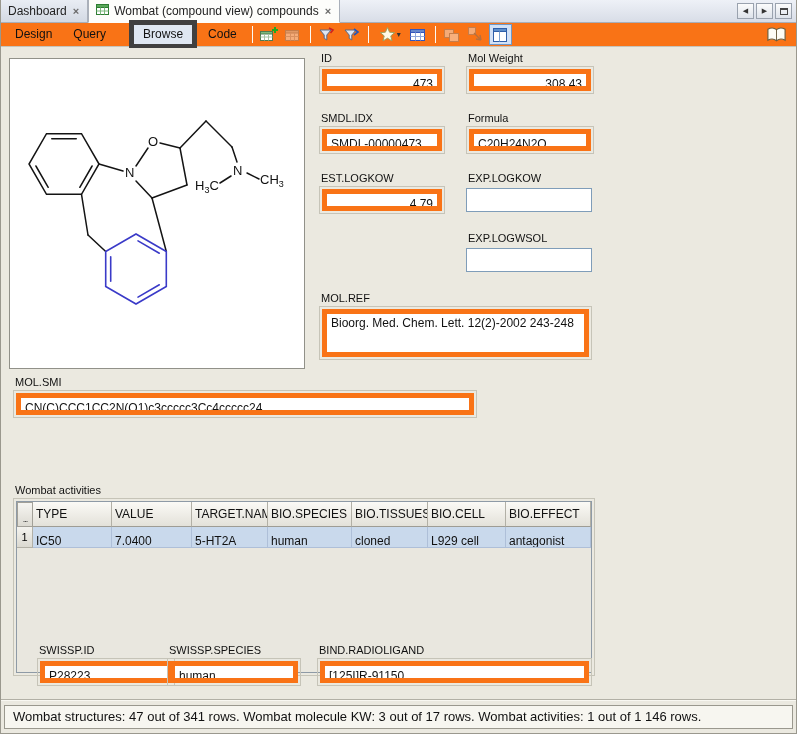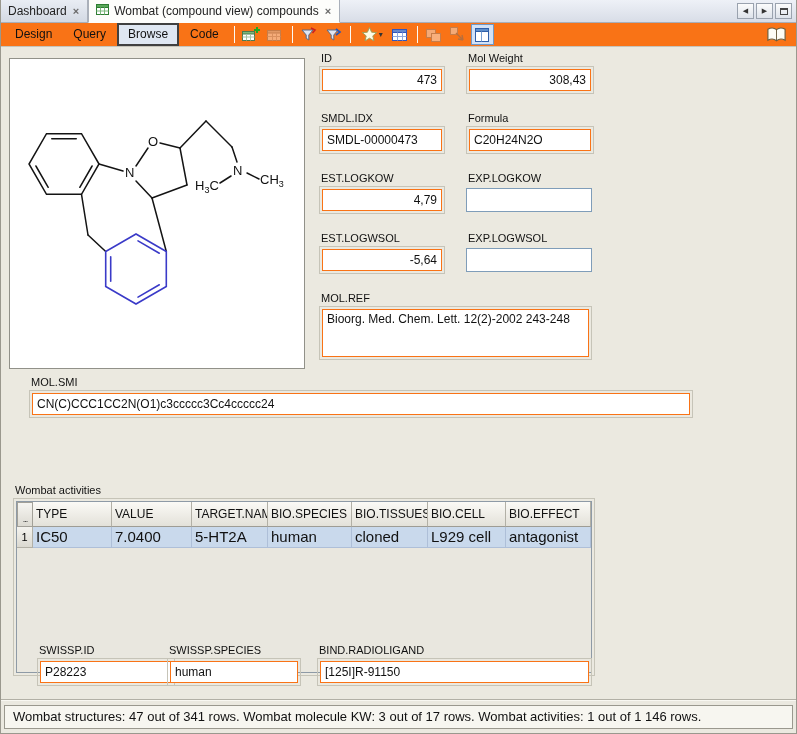--- a/index.html
+++ b/index.html
@@ -13,49 +13,49 @@
   .tab.inactive { background:linear-gradient(#e9edf4,#d3d9e3); }
   .tab.active { background:#fdfdfb; border-left:1px solid #aab0ba; border-bottom:1px solid #fdfdfb; margin-bottom:-1px; }
   .tab-close { color:#6a6a6a; font-size:11px; font-weight:bold; padding:0 1px; }
   .tabbar-buttons { margin-left:auto; display:flex; align-items:center; gap:2px; padding-right:4px; }
   .tb-btn { width:17px; height:16px; border:1px solid #9aa2ae; background:linear-gradient(#fcfcfc,#dde2ea); font-size:7px; color:#333; display:flex; align-items:center; justify-content:center; }
   .maxi { width:8px; height:7px; border:1px solid #444; border-top:2px solid #444; display:inline-block; }
 
   
   .toolbar { position:absolute; top:23px; left:0; right:0; height:24px; background:#f97316; border-bottom:1px solid #c6c4ba; display:flex; align-items:center; padding:0 4px; gap:1px; }
   .txtbtn { font-size:12px; padding:2px 9px 3px; border:1px solid transparent; color:#111; }
-  .txtbtn.pressed { background:#dfe7f2; border:2px solid #404040; }
+  .txtbtn.pressed { background:#dfe7f2; border:5px solid #404040;margin-left:12px; }
   .tsep { width:1px; height:17px; background:#b8b6ac; border-right:1px solid #fbfaf4; margin:0 4px; }
   .tbtn { width:23px; height:21px; display:flex; align-items:center; justify-content:center; border:1px solid transparent; }
   .tbtn.disabled { opacity:.45; }
   .tbtn.selected { background:#d2e1f6; border:1px solid #6f98c6; }
   .star-wrap { display:flex; align-items:center; }
   .dd-arrow { font-size:8px; color:#333; margin-left:1px; }
   .book-btn { margin-left:auto; margin-right:4px; }
 
   
   .content { position:absolute; top:48px; left:0; right:0; height:650px; background:#ebe9e0; }
   .abs { position:absolute; }
   .flabel { font-size:11px; color:#111; height:13px; line-height:13px; margin-left:2px; white-space:nowrap; }
   .fwrap { border:1px solid #c6c4b8; padding:2px; margin-top:1px; background:transparent; }
-  .finput { border:1px solid #f97316; background:#fff; height:22px; line-height:20px; font-size:12px; padding:0 4px; white-space:nowrap; overflow:hidden; color:#111; }
+  .finput { border:5px solid #f97316; background:#fff; height:22px; line-height:20px; font-size:12px; padding:0 4px; white-space:nowrap; overflow:hidden; color:#111; }
   .finput.num { text-align:right; }
   .finput.area { height:48px; line-height:15px; padding-top:2px; }
   .plain { border:1px solid #7f9db9; background:#fff; height:24px; margin-top:3px; }
 
   .structure-box { left:8px; top:10px; width:296px; height:311px; background:#fff; border:1px solid #919189; }
 
   
   .tbl { border:1px solid #8e9aa6; background:#e9e7df; height:172px; overflow:hidden; }
   .thead { display:flex; height:25px; }
   .corner-btn { width:16px; height:25px; background:linear-gradient(#f6f5f1,#dcdad2); border:1px solid #a2a098; font-size:9px; letter-spacing:-1px; color:#333; display:flex; align-items:flex-end; justify-content:center; padding-bottom:2px; }
   .th { background:linear-gradient(#fbfaf6,#e3e1d9); border-right:1px solid #b2b0a6; border-bottom:1px solid #9e9c94; font-size:12px; padding:5px 3px 0; white-space:nowrap; overflow:hidden; color:#111; }
   .trow { display:flex; height:21px; }
   .rowhead { width:16px; background:linear-gradient(#f4f3ef,#dbd9d1); border-right:1px solid #b2b0a6; border-bottom:1px solid #b2b0a6; font-size:11px; text-align:center; line-height:20px; }
-  .td { background:#c9d9ec; border-right:1px solid #aebfd8; border-bottom:1px solid #aebfd8; font-size:15px; padding:1px 3px 0; white-space:nowrap; overflow:hidden; color:#111; }
+  .td { background:#c9d9ec; border-right:1px solid #aebfd8; border-bottom:1px solid #aebfd8; font-size:12px; padding:7px 3px 0; white-space:nowrap; overflow:hidden; color:#111; }
 
   
   .divider { position:absolute; left:0; right:0; top:699px; height:2px; border-top:1px solid #b2b0a6; border-bottom:1px solid #f9f8f2; }
   .statusbar { position:absolute; left:3px; right:3px; top:705px; height:24px; background:#f7f6f0; border:1px solid #9a988e; font-size:13px; color:#111; line-height:22px; padding-left:8px; white-space:nowrap; overflow:hidden; }
 
   svg text { font-family:"Liberation Sans", sans-serif; }
 </style>
 </head>
 <body>
 
@@ -254,39 +254,33 @@
       <div class="flabel">EST.LOGKOW</div>
       <div class="fwrap">
           <div class="finput num">4,79</div>
         </div>
     </div>
     <div class="abs" style="left:465px; top:124px; width:126px;">
       <div class="flabel">EXP.LOGKOW</div>
       <div class="plain"></div>
     </div>
 
-    <div class="abs" style="left:318px; top:184px; width:126px;">
-      <div class="flabel">EST.LOGWSOL</div>
-      <div class="fwrap">
-          <div class="finput num">-5,64</div>
-        </div>
-    </div>
     <div class="abs" style="left:465px; top:184px; width:126px;">
       <div class="flabel">EXP.LOGWSOL</div>
       <div class="plain"></div>
     </div>
 
     <div class="abs" style="left:318px; top:244px; width:273px;">
       <div class="flabel">MOL.REF</div>
       <div class="fwrap">
           <div class="finput area">Bioorg. Med. Chem. Lett. 12(2)-2002 243-248</div>
         </div>
     </div>
 
-    <div class="abs" style="left:28px; top:328px; width:664px;">
+    <div class="abs" style="left:12px; top:328px; width:464px;">
       <div class="flabel">MOL.SMI</div>
       <div class="fwrap">
           <div class="finput">CN(C)CCC1CC2N(O1)c3ccccc3Cc4ccccc24</div>
         </div>
     </div>
 
     <div class="abs" style="left:12px; top:392px; width:582px;margin-top:44px;">
       <div class="flabel">Wombat activities</div>
       <div class="fwrap">
         <div class="tbl">

